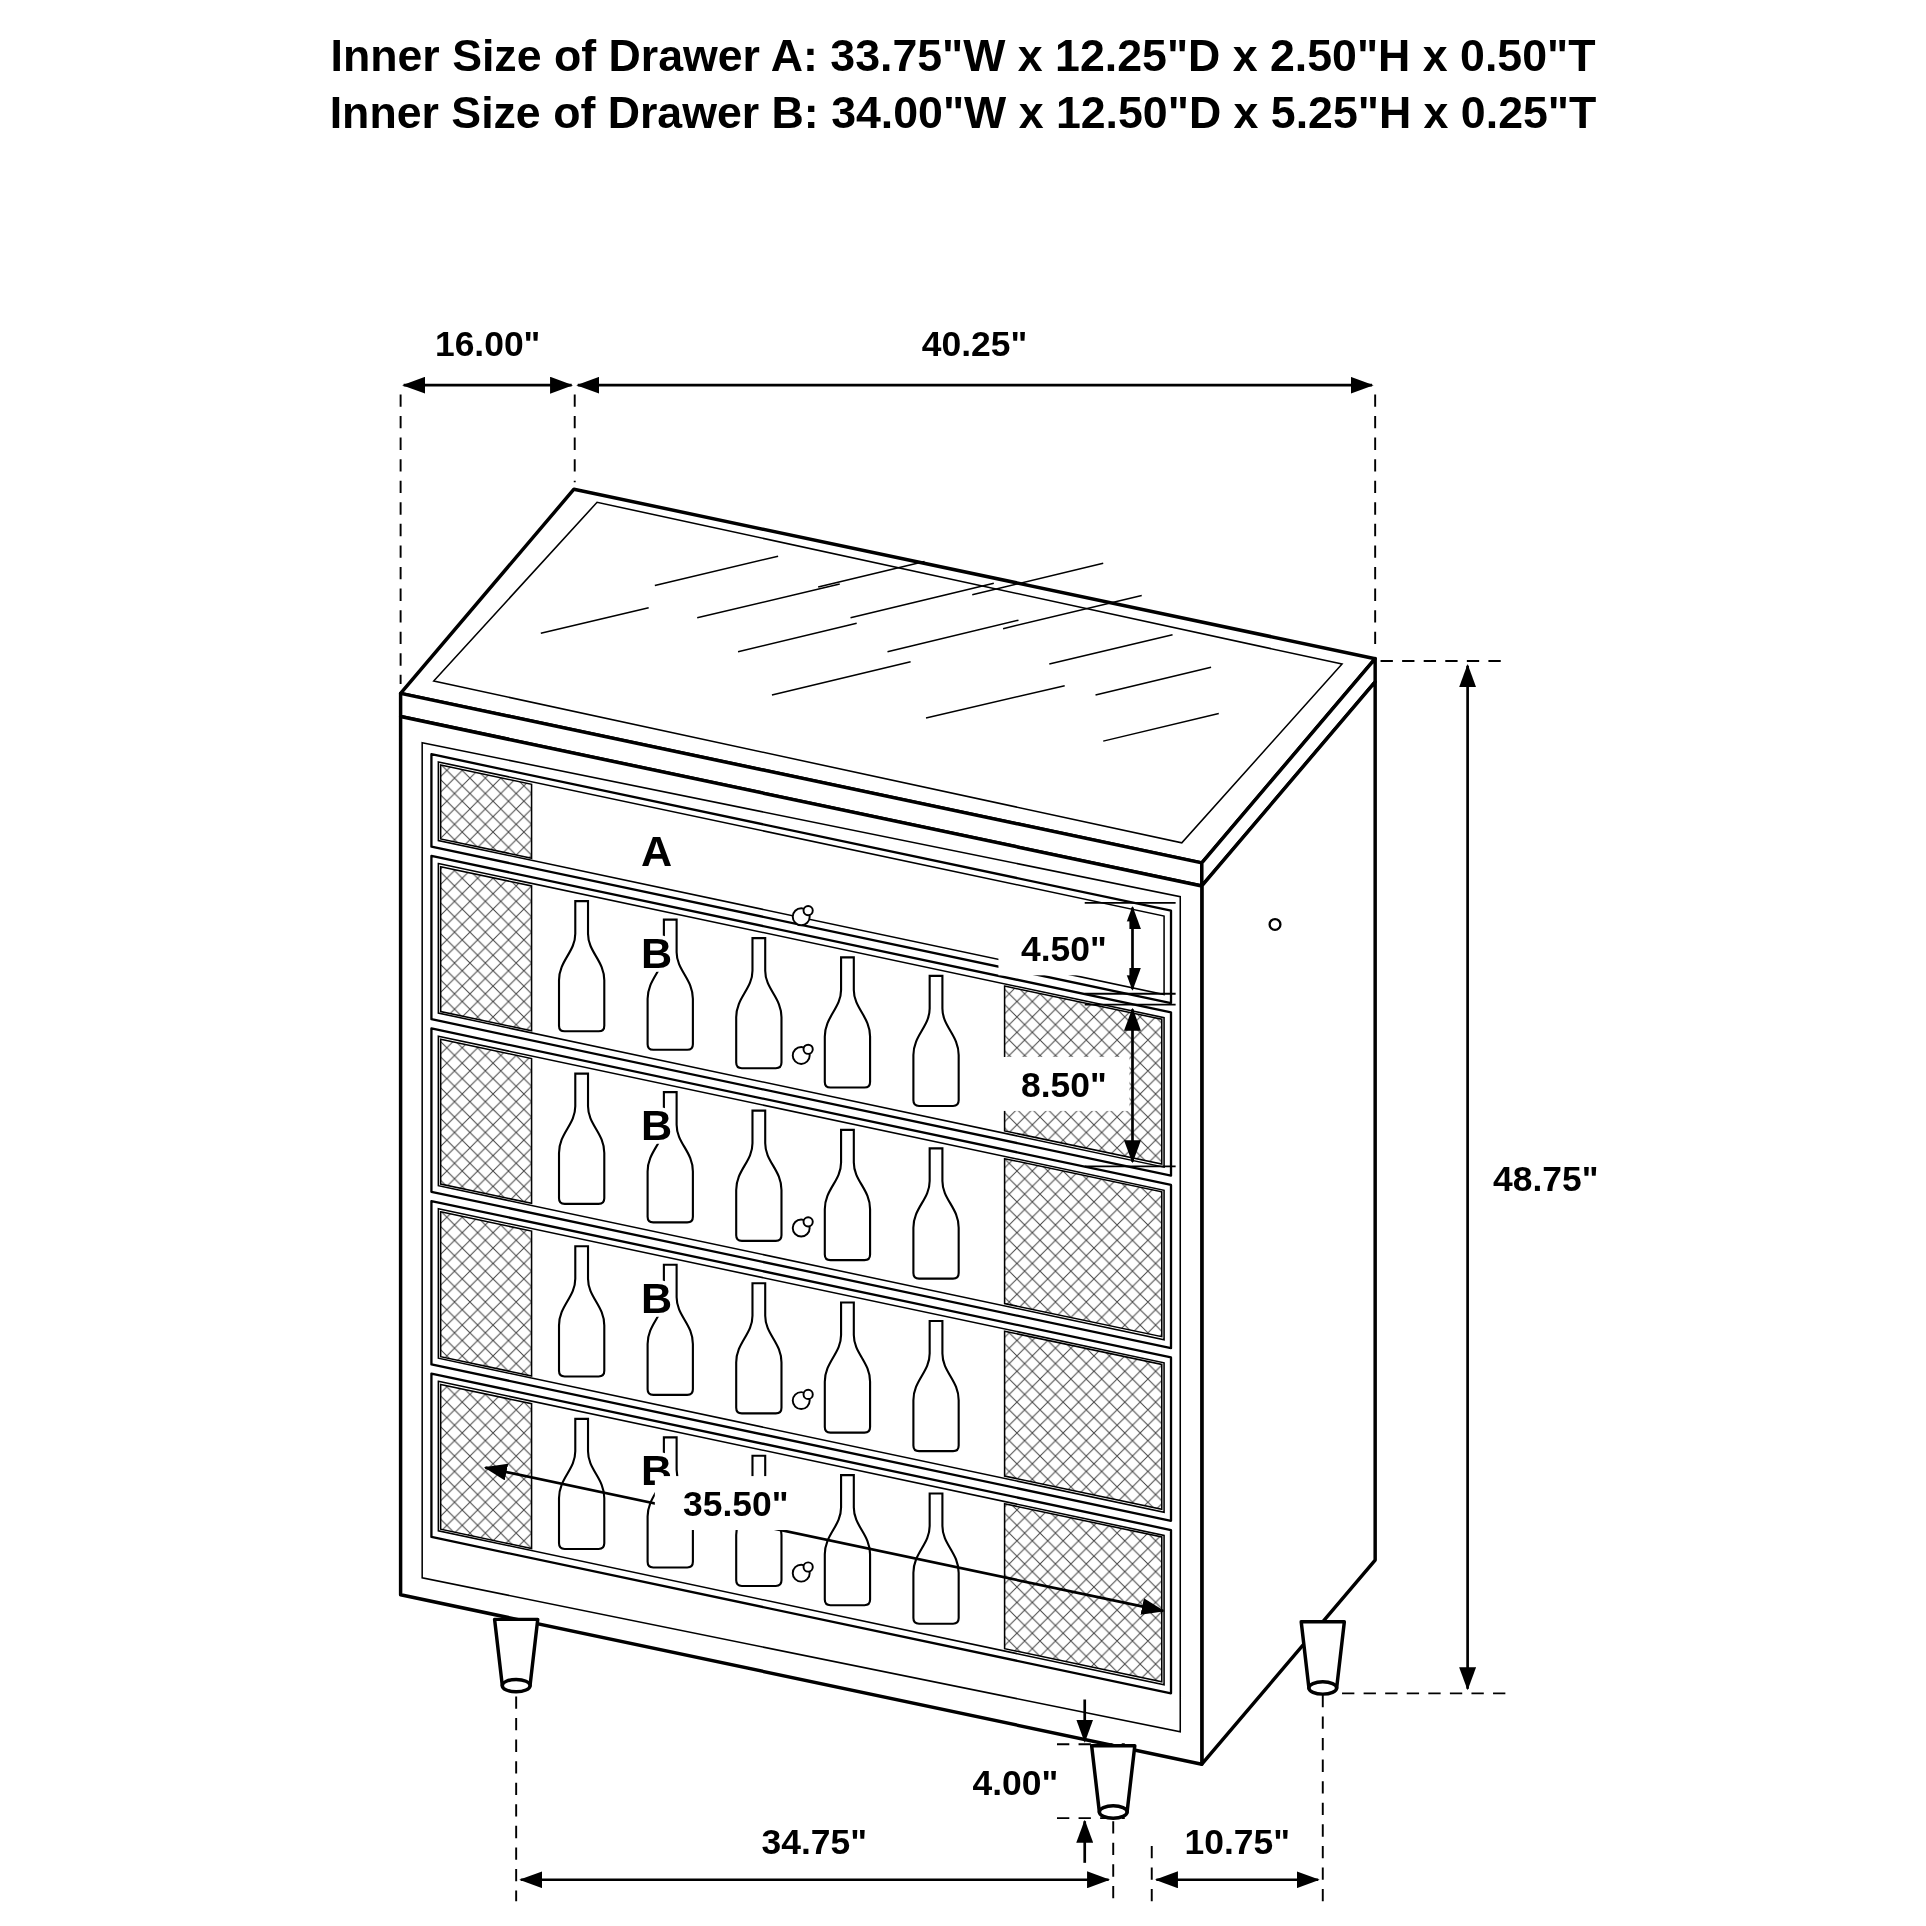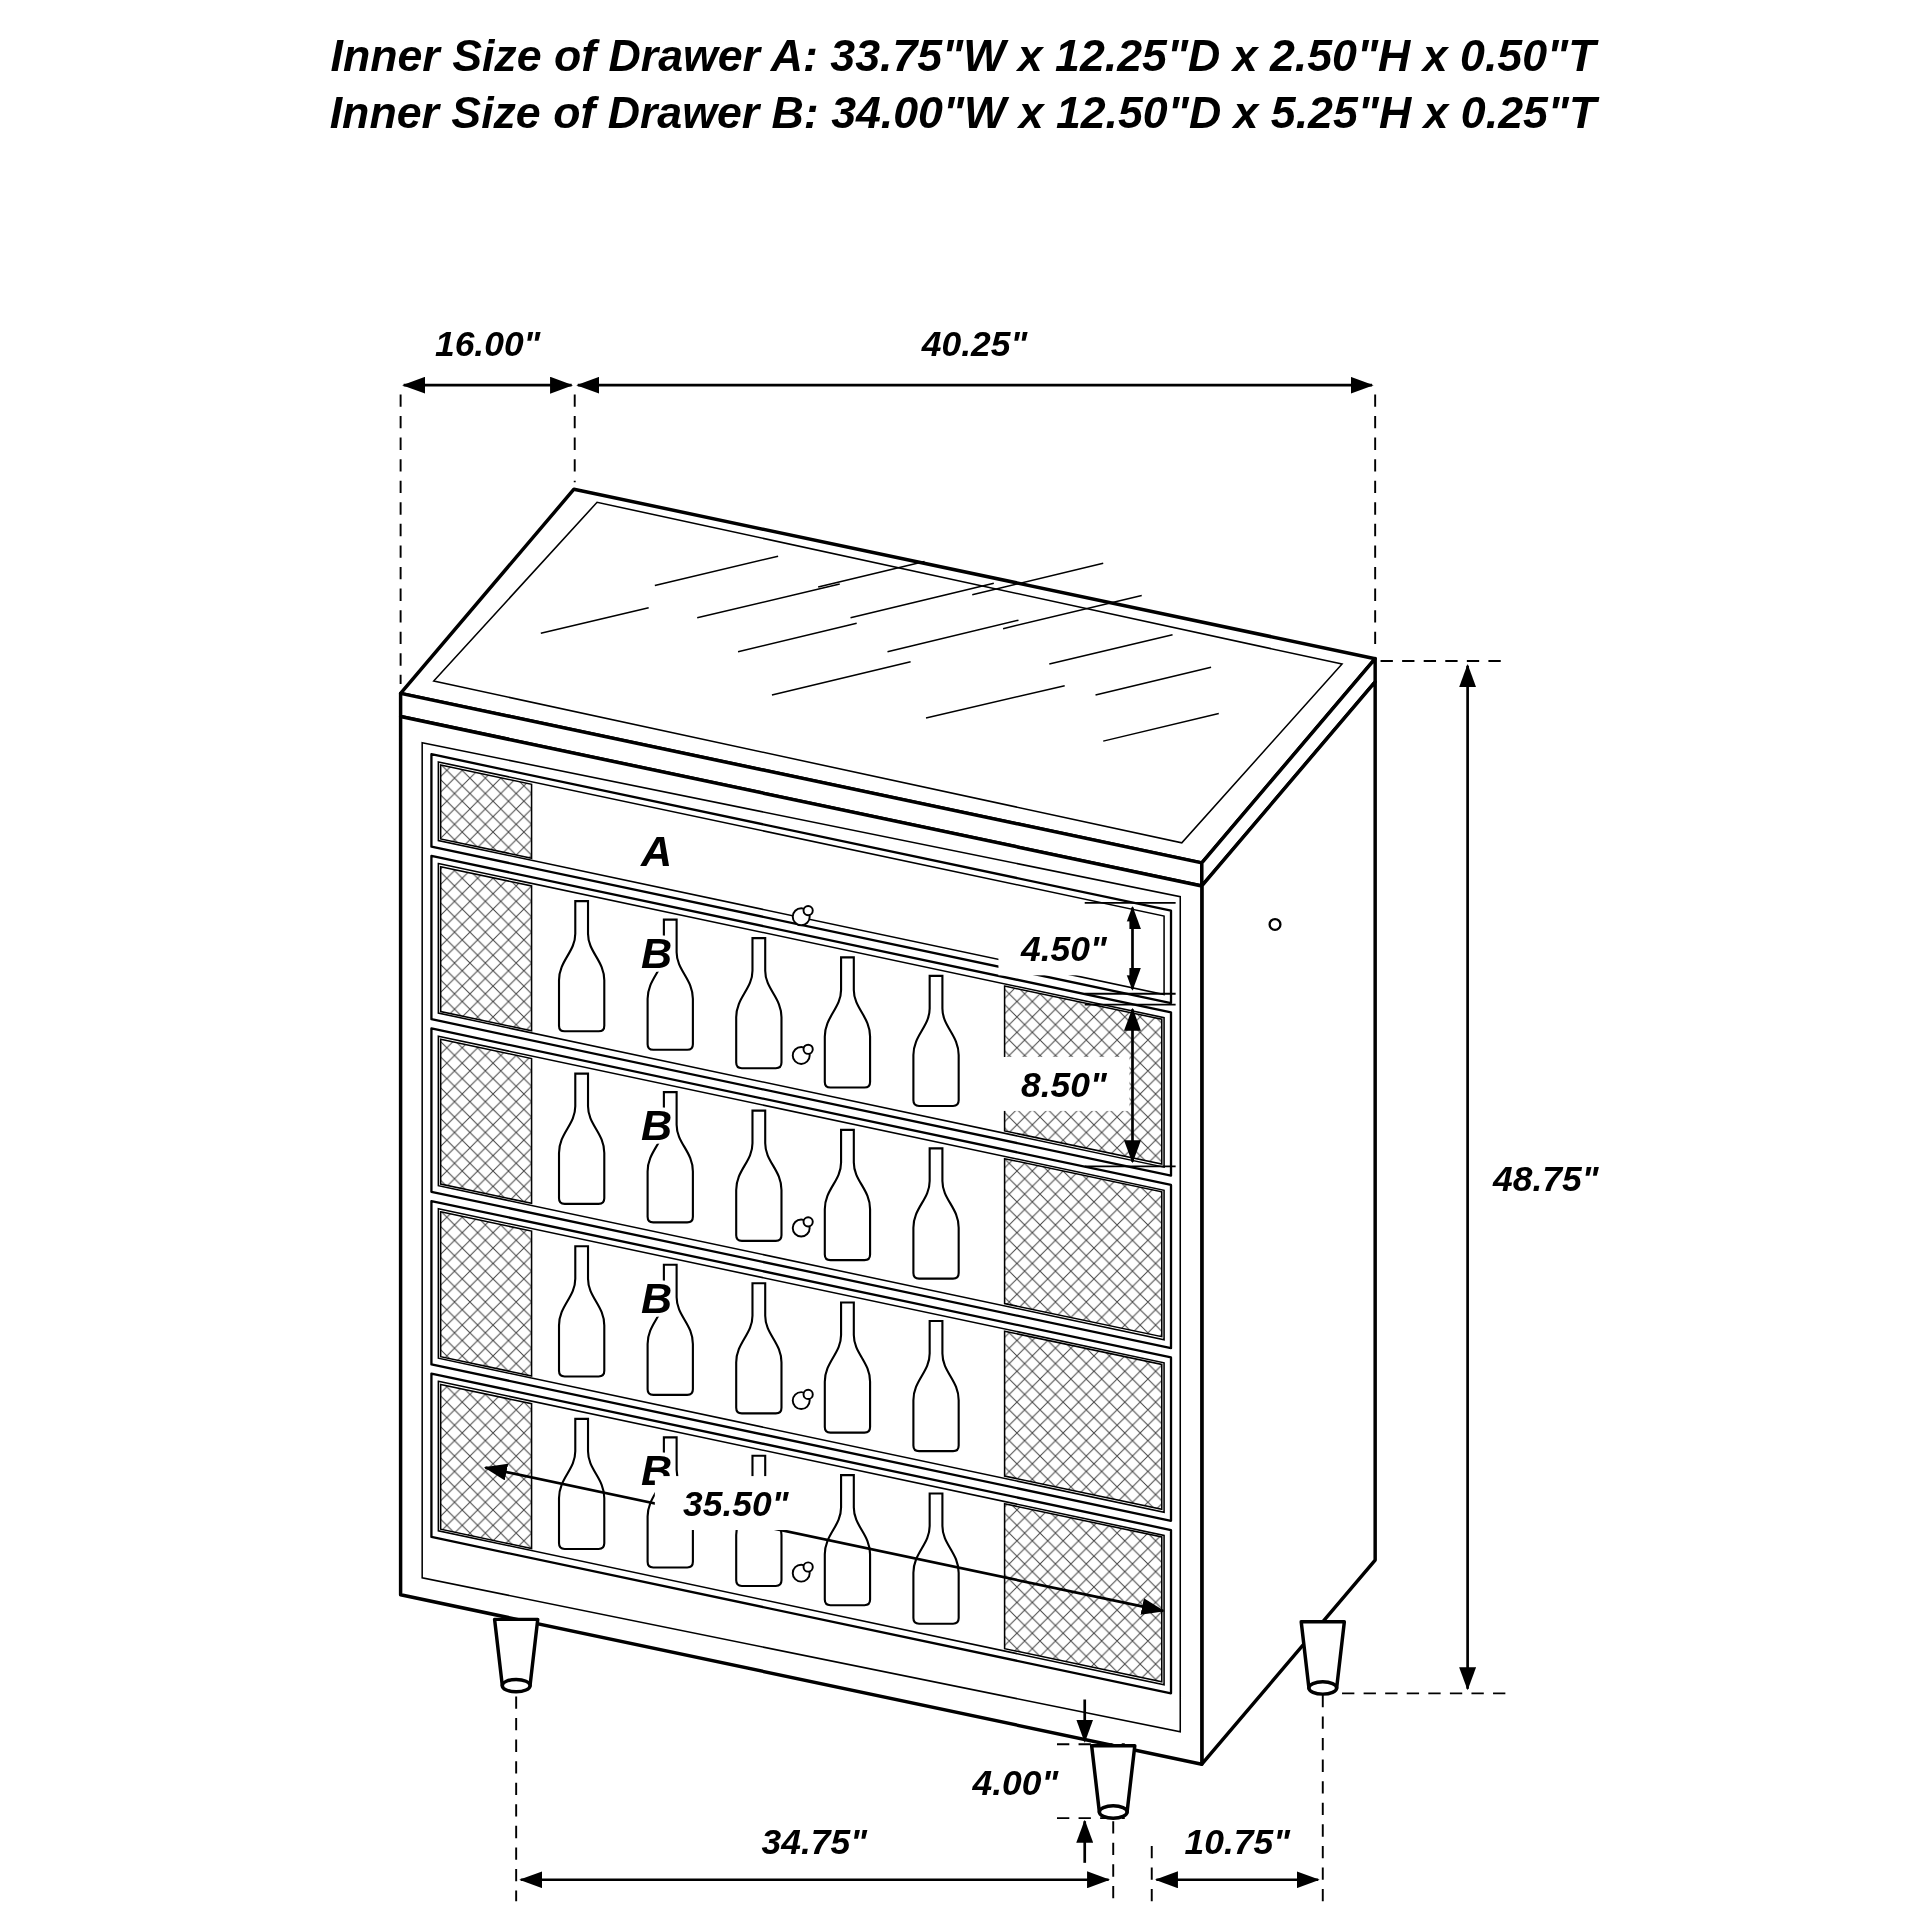--- a/index.html
+++ b/index.html
@@ -1,16 +1,16 @@
 <!DOCTYPE html>
 <html style="font-size:12.3px"><head>
 <meta charset="utf-8">
 <style>
   html,body{margin:0;padding:0;background:#ffffff;}
-  .canvas{position:relative;width:1752px;height:1926px;background:#c4b5fd;overflow:hidden;font-style:italic;}
+  .canvas{position:relative;width:1752px;height:1926px;background:#c4b5fd;overflow:hidden;}
   svg{display:block;}
   text{font-family:"Liberation Sans", sans-serif;font-weight:bold;fill:#000;}
   .title-text{font-size:58px;}
   .dim-text{font-size:46px;}
   .red-label{font-size:56px;paint-order:stroke;stroke:#ffffff;stroke-width:10px;}
   .heavy{stroke:#000;stroke-width:4.5;fill:#ffffff;stroke-linejoin:round;}
   .med{stroke:#000;stroke-width:3;fill:none;stroke-linejoin:round;}
   .thin{stroke:#000;stroke-width:2;fill:none;}
   .dim{stroke:#000;stroke-width:3.5;fill:none;marker-start:url(#arr);marker-end:url(#arr);}
   .dimend{stroke:#000;stroke-width:3.5;fill:none;marker-end:url(#arr);}

